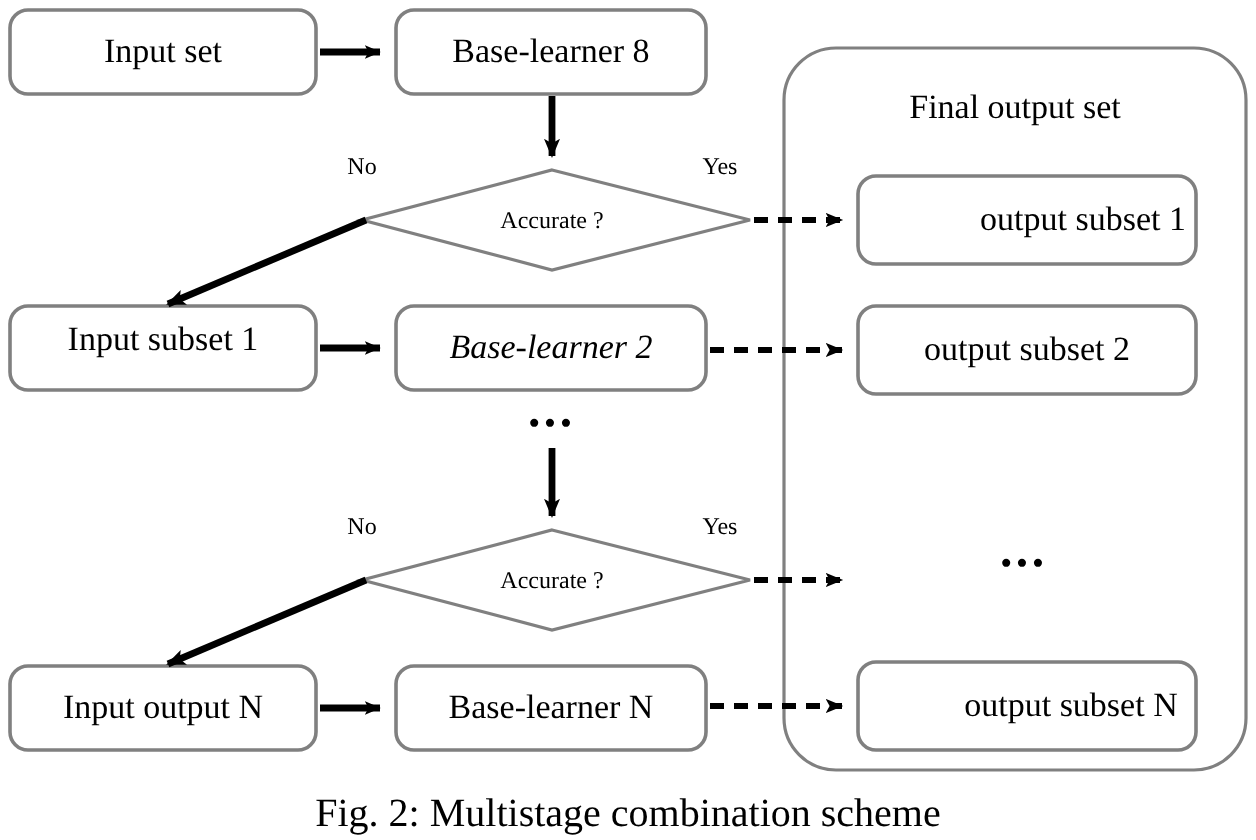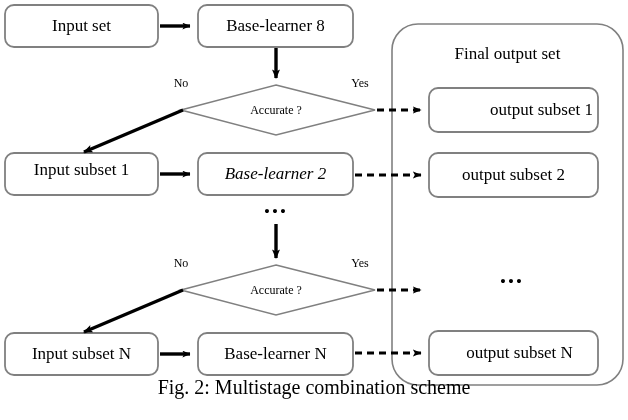--- a/index.html
+++ b/index.html
@@ -113,21 +113,21 @@
   </svg>
 
   <div class="node-label box-label" style="left:5px; top:5px; width:153px; height:42px;">Input set</div>
 
   <div class="node-label box-label" style="left:198px; top:5px; width:155px; height:42px;">Base-learner 8</div>
 
   <div class="node-label box-label" style="left:5px; top:153px; width:153px; height:34px;">Input subset 1</div>
 
   <div class="node-label box-label" style="left:198px; top:153px; width:155px; height:42px;font-style:italic;">Base-learner 2</div>
 
-  <div class="node-label box-label" style="left:5px; top:333px; width:153px; height:42px;">Input subset N</div>
+  <div class="node-label box-label" style="left:5px; top:333px; width:153px; height:42px;">Input output N</div>
 
   <div class="node-label box-label" style="left:198px; top:333px; width:155px; height:42px;text-align:right;">Base-learner N</div>
 
   <div class="node-label diamond-label" style="left:206px; top:96px; width:140px; height:28px;">Accurate ?</div>
 
   <div class="node-label diamond-label" style="left:206px; top:276px; width:140px; height:28px;">Accurate ?</div>
 
   <div class="node-label edge-label" style="left:156px; top:72px; width:50px; height:22px;">No</div>
 
   <div class="node-label edge-label" style="left:334px; top:72px; width:52px; height:22px;">Yes</div>
@@ -137,19 +137,19 @@
   <div class="node-label edge-label" style="left:334px; top:252px; width:52px; height:22px;">Yes</div>
 
   <div class="node-label ellipsis-label" style="left:250px; top:202px; width:52px; height:20px;">•••</div>
 
   <div class="node-label panel-title" style="left:392px; top:42px; width:231px; height:24px;">Final output set</div>
 
   <div class="node-label box-label" style="left:429px; top:88px; width:169px; height:44px;margin-left:28px;">output subset 1</div>
 
   <div class="node-label box-label" style="left:429px; top:153px; width:169px; height:44px;font-family:Liberation Serif, serif;">output subset 2</div>
 
-  <div class="node-label box-label" style="left:435px; top:331px; width:169px; height:44px;">output subset N</div>
+  <div class="node-label box-label" style="left:451px; top:331px; width:169px; height:44px;">output subset N</div>
 
   <div class="node-label ellipsis-label" style="left:485px; top:272px; width:54px; height:20px;">•••</div>
 
-  <div class="caption" style="top:376px;">Fig. 2: Multistage combination scheme</div>
+  <div class="caption" style="top:396px;">Fig. 2: Multistage combination scheme</div>
 
 </div>
 
 </body></html>

